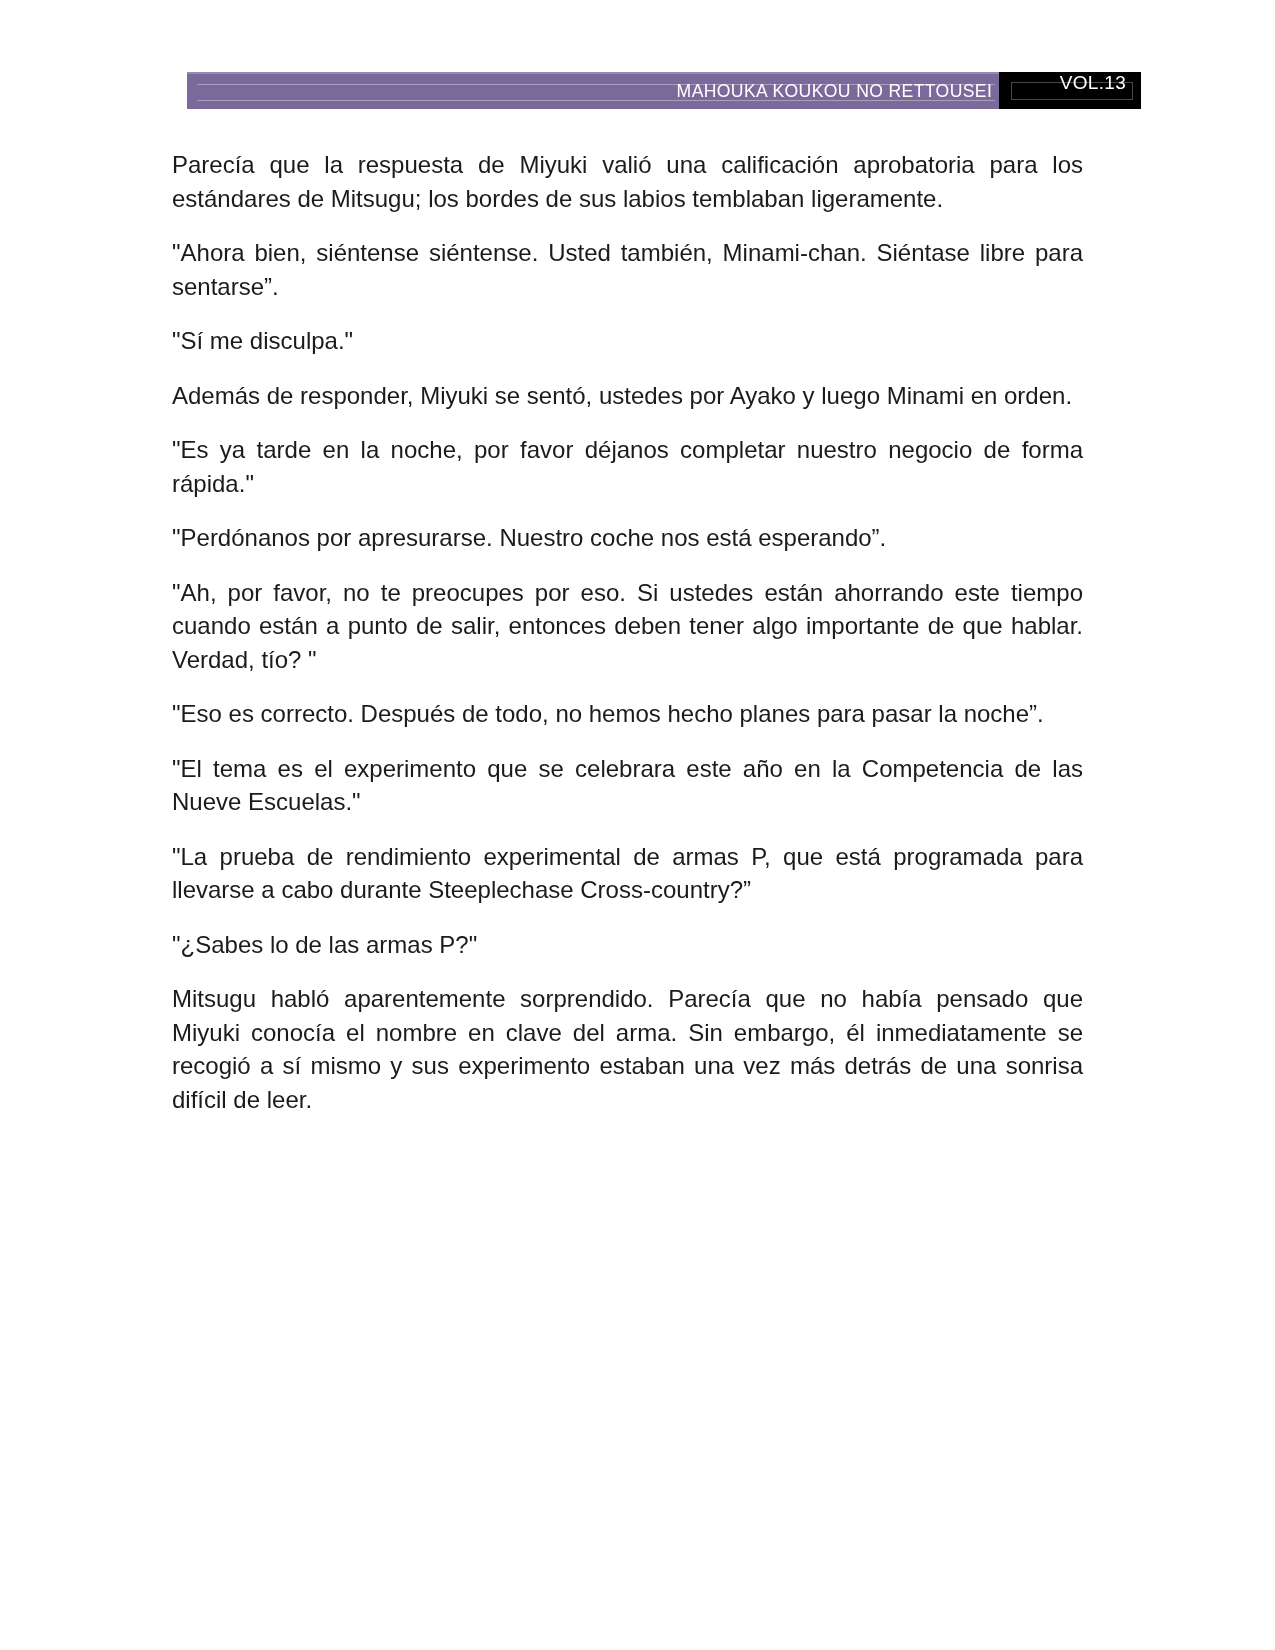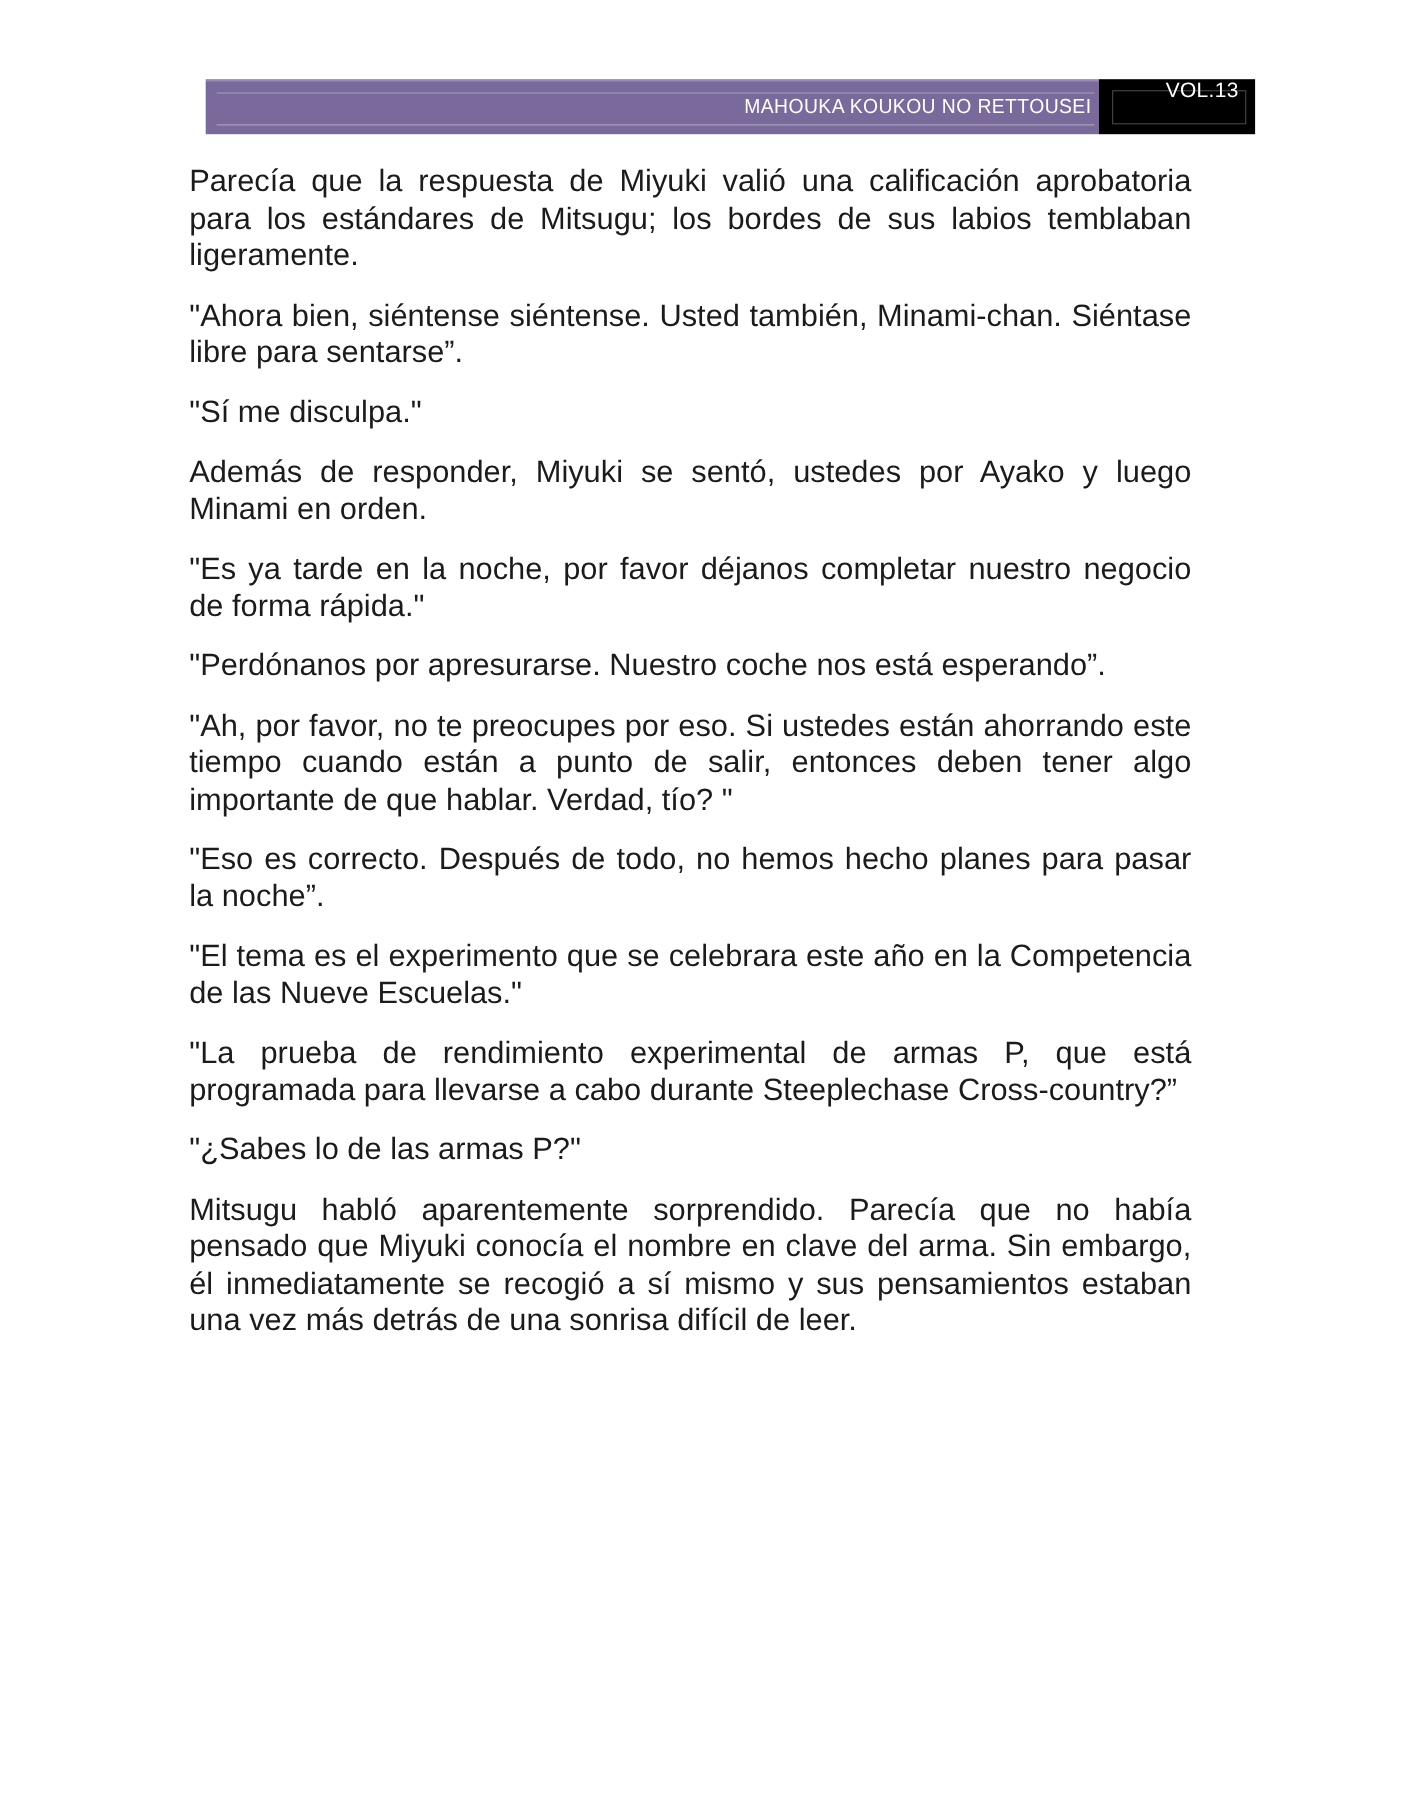--- a/index.html
+++ b/index.html
@@ -9,21 +9,21 @@
     height: 1650px;
     background: #ffffff;
     font-family: "Liberation Sans", sans-serif;
     overflow: hidden;
   }
   .header {
     position: absolute;
     left: 155px;
     top: 72px;
     width: 954px;
-    height: 50px;
+    height: 37px;
     display: flex;
     padding-left: 32px;
   }
   .title-cell {
     position: relative;
     flex: 1;
     background: #7a6a9c;
     box-shadow: inset 0 2px 0 rgba(255,255,255,0.22);
     display: flex;
     align-items: center;
@@ -68,21 +68,21 @@
     font-size: 19px;
     letter-spacing: 0.3px;
     white-space: nowrap;
   }
   .content {
     position: absolute;
     left: 172px;
     top: 148px;
     width: 911px;
     color: #1b1b1b;
-    font-size: 28px;
+    font-size: 24px;
     line-height: 33.5px;
     text-align: justify;
   }
   .content p.para {
     margin: 0 0 21px 0;
     padding: 0;
   }
 </style>
 </head>
 <body>
@@ -105,16 +105,16 @@
       <p class="para">"Ahora bien, siéntense siéntense. Usted también, Minami-chan. Siéntase libre para sentarse”.</p>
       <p class="para">"Sí me disculpa."</p>
       <p class="para">Además de responder, Miyuki se sentó, ustedes por Ayako y luego Minami en orden.</p>
       <p class="para">"Es ya tarde en la noche, por favor déjanos completar nuestro negocio de forma rápida."</p>
       <p class="para">"Perdónanos por apresurarse. Nuestro coche nos está esperando”.</p>
       <p class="para">"Ah, por favor, no te preocupes por eso. Si ustedes están ahorrando este tiempo cuando están a punto de salir, entonces deben tener algo importante de que hablar. Verdad, tío? "</p>
       <p class="para">"Eso es correcto. Después de todo, no hemos hecho planes para pasar la noche”.</p>
       <p class="para">"El tema es el experimento que se celebrara este año en la Competencia de las Nueve Escuelas."</p>
       <p class="para">"La prueba de rendimiento experimental de armas P, que está programada para llevarse a cabo durante Steeplechase Cross-country?”</p>
       <p class="para">"¿Sabes lo de las armas P?"</p>
-      <p class="para">Mitsugu habló aparentemente sorprendido. Parecía que no había pensado que Miyuki conocía el nombre en clave del arma. Sin embargo, él inmediatamente se recogió a sí mismo y sus pensamientos estaban una vez más detrás de una sonrisa difícil de leer.</p>
+      <p class="para">Mitsugu habló aparentemente sorprendido. Parecía que no había pensado que Miyuki conocía el nombre en clave del arma. Sin embargo, él inmediatamente se recogió a sí mismo y sus experimento estaban una vez más detrás de una sonrisa difícil de leer.</p>
     </div>
 
 </div>
 
 </body></html>

